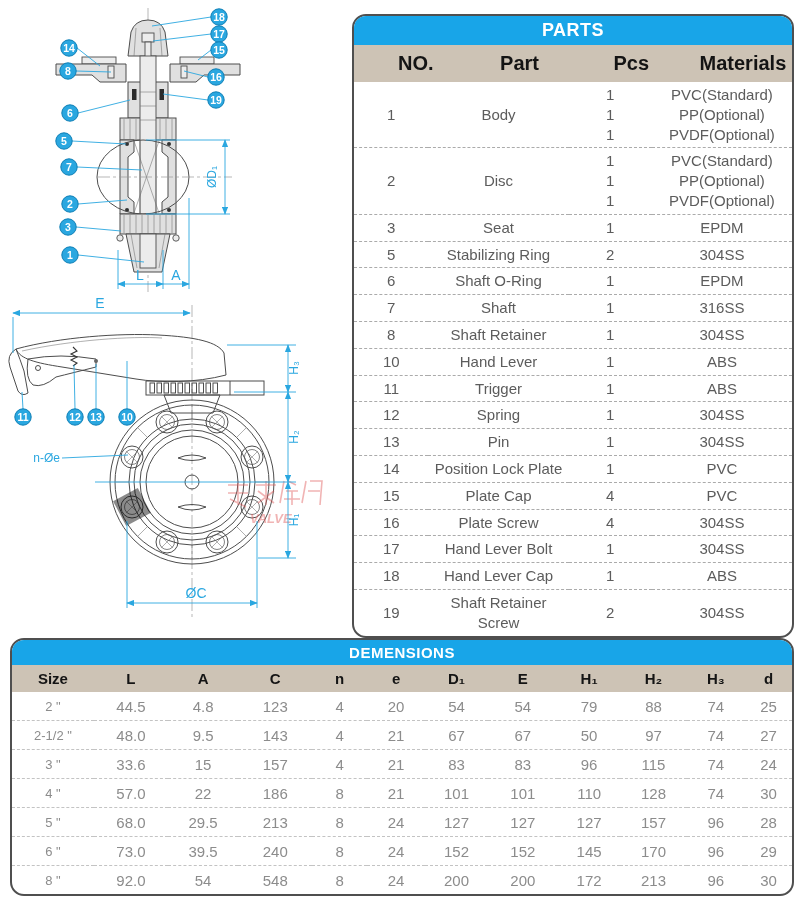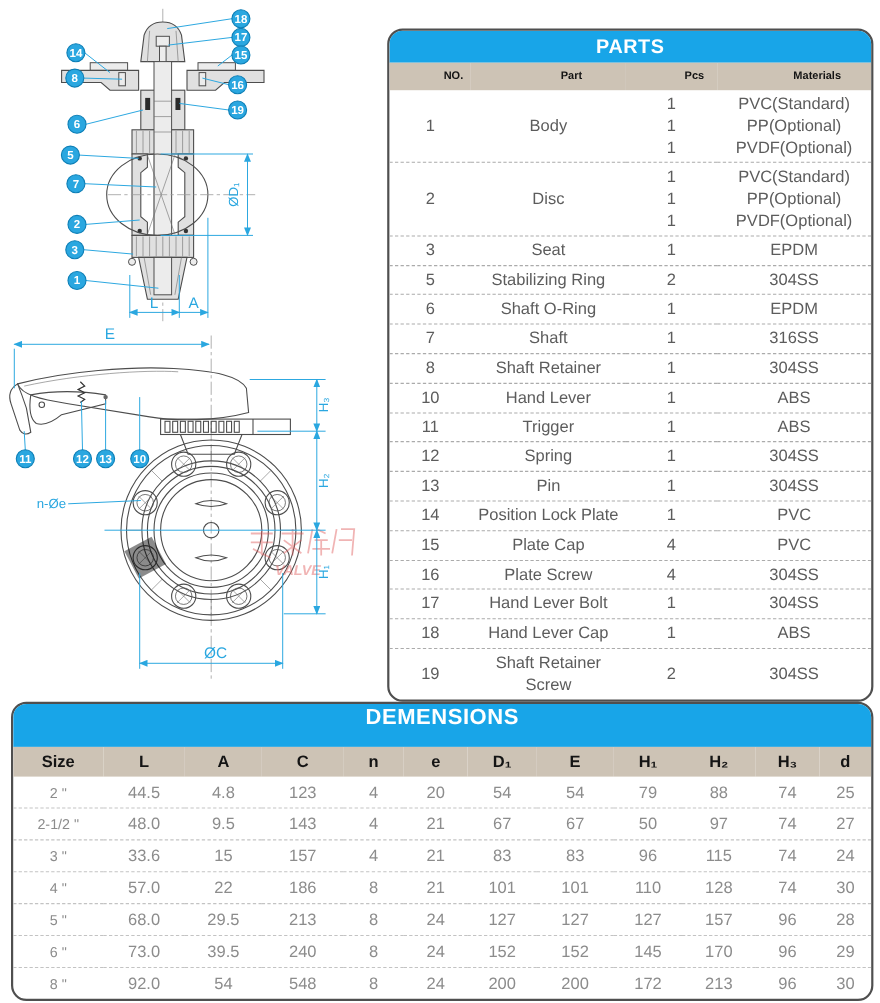--- a/index.html
+++ b/index.html
@@ -12,27 +12,27 @@
   svg{font-family:"Liberation Sans","DejaVu Sans",sans-serif;}
 
   
   .tbl{position:absolute;border:2px solid #4f4f4f;border-radius:14px;overflow:hidden;background:#fff;}
   .tbl .title{background:#18a5e8;color:#fff;font-weight:bold;text-align:center;letter-spacing:.5px;}
   .tbl table{width:100%;border-collapse:collapse;table-layout:fixed;}
   .tbl th{background:#cdc3b5;color:#141414;font-weight:bold;padding:7px 2px;text-align:center;}
   .tbl td{text-align:center;border-top:1px dashed #ababab;white-space:pre-line;}
   .tbl tbody tr:first-child td{border-top:none;}
 
-  .parts{left:352px;top:26px;width:438px;}
+  .parts{left:352px;top:14px;width:438px;}
   .parts .title{height:29px;line-height:29px;font-size:18px;}
-  .parts th{font-size:10px;padding-left:44px;}
+  .parts th{font-size:20px;padding-left:44px;}
   .parts td{color:#5c5c5c;font-size:15px;padding:3px 2px;line-height:1.32;}
 
   .dims{left:10px;top:638px;width:780px;}
-  .dims .title{height:39px;line-height:25px;font-size:20px;}
+  .dims .title{height:25px;line-height:25px;font-size:15px;}
   .dims th{font-size:15px;padding:5px 18px;}
   .dims td{color:#8c8c8c;font-size:15px;padding:5.5px 1px;border-top:1px dashed #c3c3c3;}
   .dims td:first-child{font-size:13px;}
 
   
   .cl{stroke:#9a9a9a;stroke-width:.7;stroke-dasharray:12 3 3 3;fill:none;}
   .ol{stroke:#4d4d4d;stroke-width:1;fill:none;}
   .fillpart{stroke:#4d4d4d;stroke-width:1;fill:#e0e0e0;}
   .fillpart2{stroke:#4d4d4d;stroke-width:.9;fill:#ececec;}
   .thin{stroke:#6e6e6e;stroke-width:.55;fill:none;}

